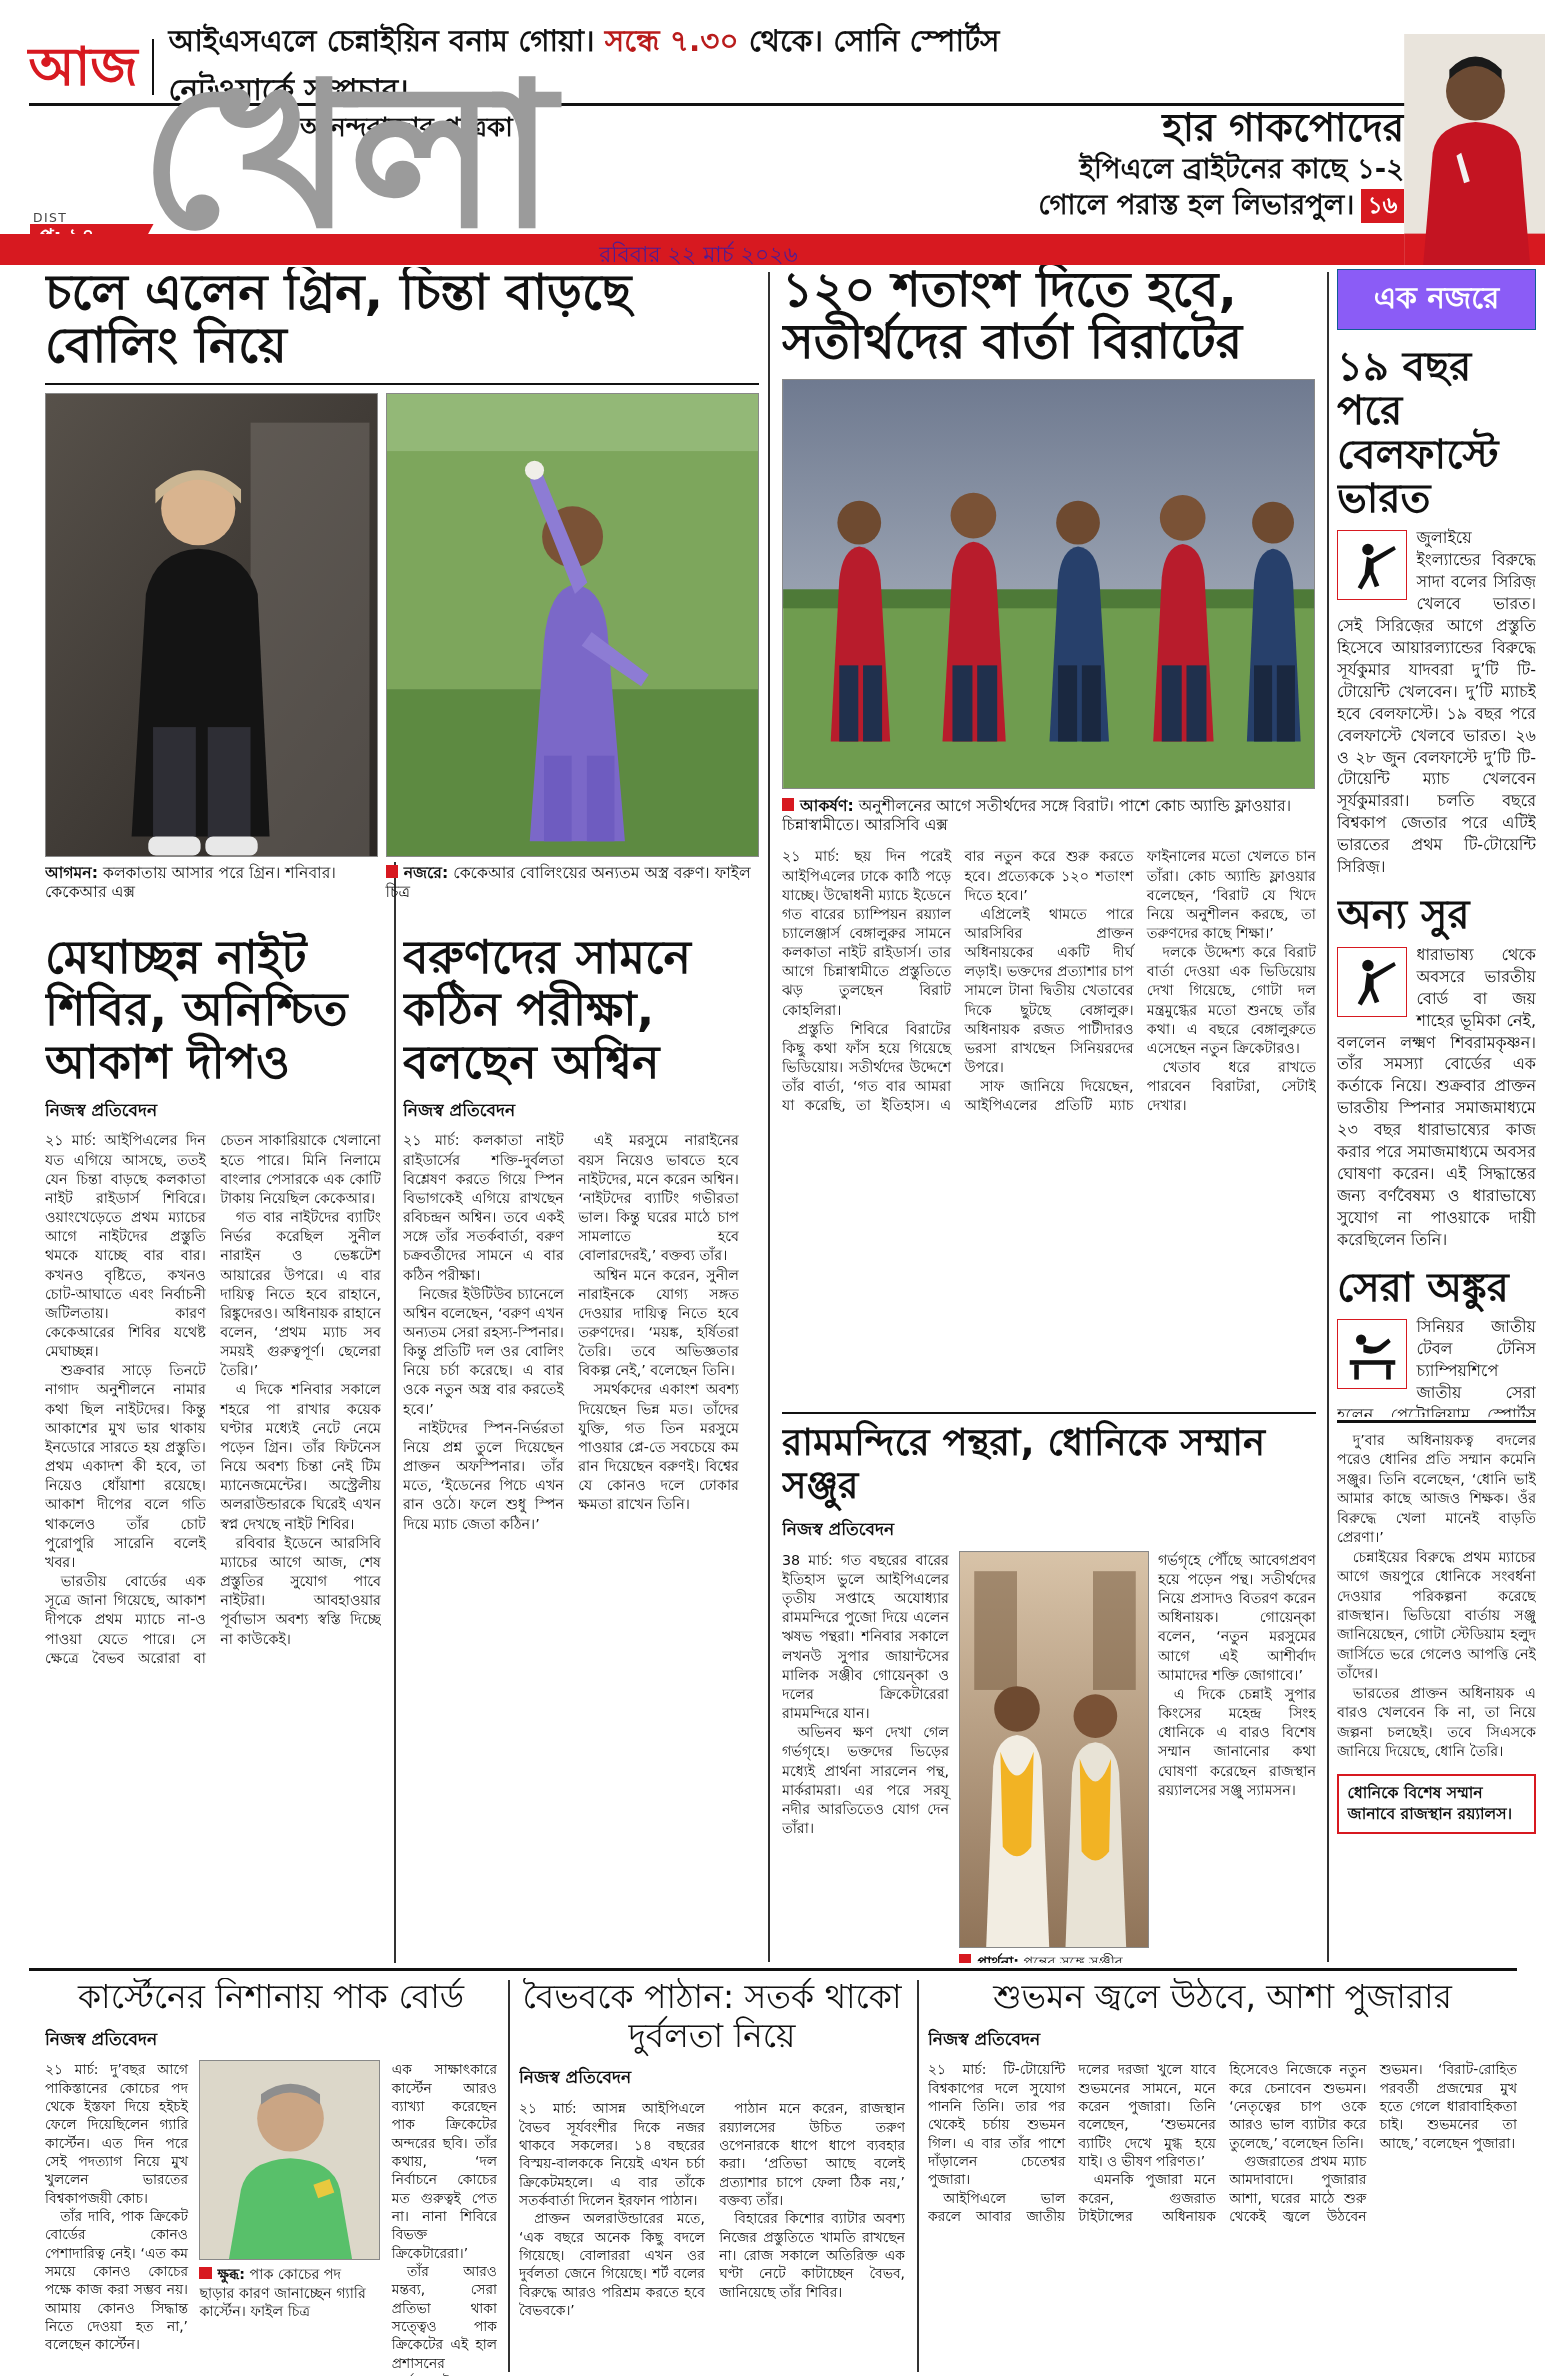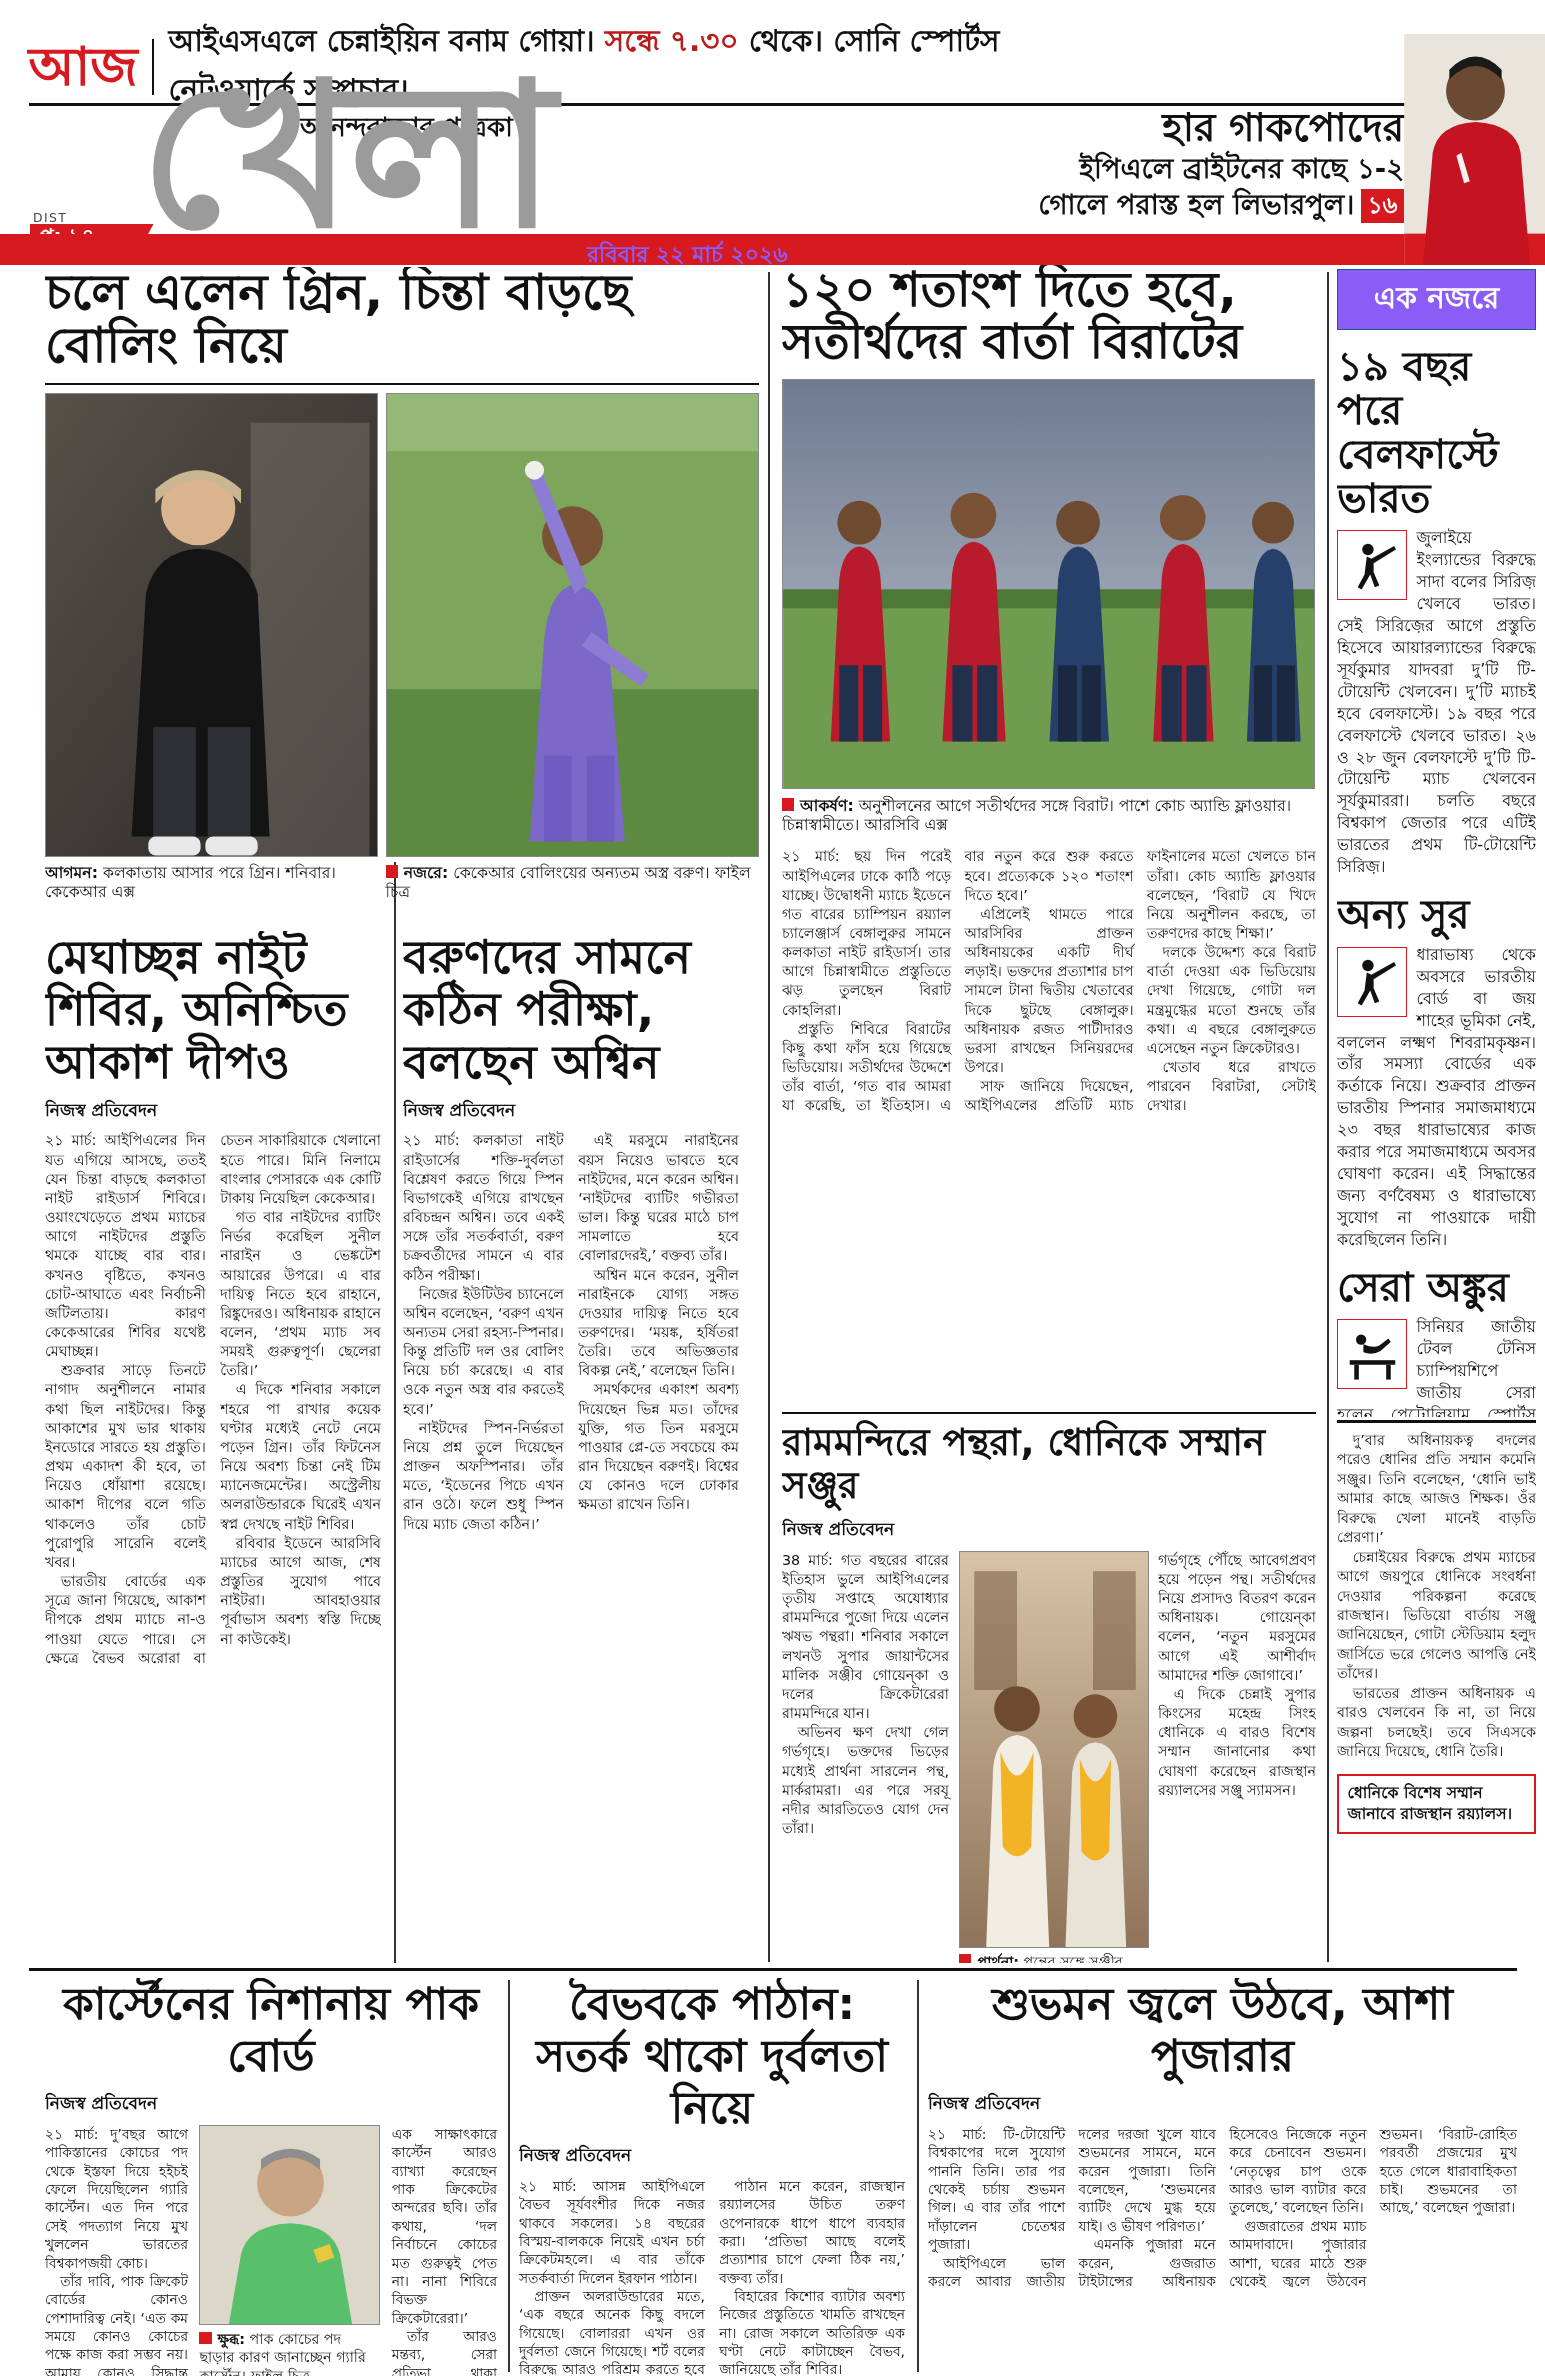--- a/index.html
+++ b/index.html
@@ -17,21 +17,21 @@
 
   
   .dist { position:absolute; left:33px; top:210px; font-size:12.4px; letter-spacing:1.4px; color:#444; }
   .page-chip { position:absolute; left:29.5px; top:224px; width:124px; height:27.6px; background:#d71920;
                clip-path:polygon(0 0,100% 0,88% 100%,0 100%); display:flex; align-items:center; }
   .page-chip span { color:#fff; font-size:20px; font-weight:bold; padding-left:10.5px; }
   .paper-name { position:absolute; left:300px; top:107px; width:304px; text-align:left; font-size:26px; font-weight:bold; }
   .khela-logo { position:absolute; left:140px; top:56px; font-size:200px; line-height:1; font-weight:bold;
                 color:#9b9b9b; z-index:3; letter-spacing:-3.8px; }
   .red-band { position:absolute; left:0; top:234px; width:1545px; height:31px; background:#d71920; z-index:1; }
-  .date-band { position:absolute; left:587px; top:237px; width:223px; z-index:2; color:#8b5cf6; font-size:22px; font-weight:bold; }
+  .date-band { position:absolute; left:587px; top:237px; width:223px; z-index:2; color:#4c1d95; font-size:22px; font-weight:normal;text-align:center; }
   .teaser { position:absolute; left:991px; top:106px; width:418px; height:127px; background:#fff; z-index:4; text-align:right; padding-right:4.8px; }
   .teaser-title { font-size:39px; font-weight:bold; line-height:1.15; }
   .teaser-line { font-size:27.6px; font-weight:bold; line-height:1.3; }
   .page-badge { display:inline-block; background:#d71920; color:#fff; font-size:23px; font-weight:bold;
                 padding:1.9px 6.7px; margin-left:6.7px; vertical-align:middle; }
   .player-photo { position:absolute; left:1404px; top:34px; width:142px; height:231px; z-index:5; overflow:hidden; }
 
   
   .vr { position:absolute; width:1.9px; background:#333; }
   .vr-mid-left   { left:394px;  top:862px; height:1101px; }
@@ -39,21 +39,21 @@
   .vr-sidebar    { left:1327px; top:272px;  height:1690px; }
   .hr-bottom     { position:absolute; left:28.5px; top:1968px; width:1488px; height:2.9px; background:#111; }
   .hr-side-end   { position:absolute; left:1337px; top:1420px; width:199px; height:2.9px; background:#111; }
   .vr-b1 { left:508px; top:1980px; height:392px; }
   .vr-b2 { left:917px; top:1980px; height:392px; }
 
   
   .headline-xl { font-size:49px; font-weight:bold; line-height:1.08; }
   .headline-lg { font-size:46px;  font-weight:bold; line-height:1.14; }
   .headline-md { font-size:37px;  font-weight:bold; line-height:1.15; }
-  .headline-sm { font-size:44px;  font-weight:bold; line-height:1.18; text-align:center; }
+  .headline-sm { font-size:33px;  font-weight:normal; line-height:1.18; text-align:center; }
   .byline { font-size:17px; font-weight:bold; margin:8.6px 0 6.7px 0; }
   .bodytext p { font-size:14.3px; line-height:1.34; text-align:justify; text-indent:1.1em; }
   .bodytext p:first-child { text-indent:0; }
   .cols2 { column-count:2; column-gap:14.3px; }
   .cols3 { column-count:3; column-gap:13.3px; }
   .cols4 { column-count:4; column-gap:13.3px; }
   .caption { font-size:15.7px; line-height:1.25; }
   .caption b { font-weight:bold; }
   .cap-bullet { display:inline-block; width:12.4px; height:12.4px; background:#d71920; margin-right:5.7px; }
   .photo { position:relative; overflow:hidden; border:1px solid #888; }

